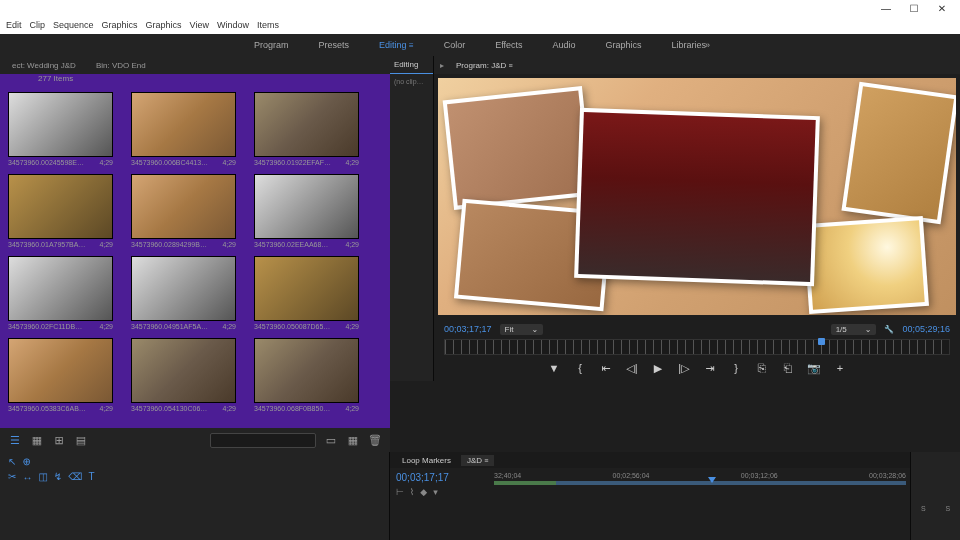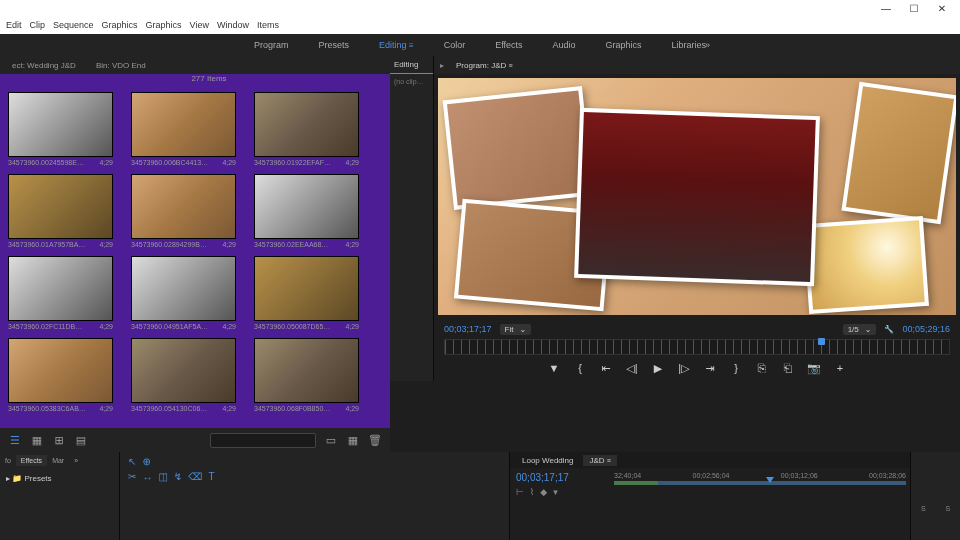--- a/index.html
+++ b/index.html
@@ -11,21 +11,21 @@
 .workspace-tabs{height:22px;background:#232323;display:flex;align-items:center;justify-content:center;gap:30px;font-size:9px;color:#aaa;}
 .workspace-tabs .ws{cursor:pointer;}
 .workspace-tabs .active{color:#4a90e2;}
 .workspace-tabs .more{position:absolute;right:250px;}
 .main{display:flex;height:396px;}
 .left{width:390px;background:#4c1d95;display:flex;flex-direction:column;}
 .ltabs{height:18px;background:#232323;display:flex;align-items:center;gap:4px;padding:0 4px;font-size:8px;}
 .ltabs .tab{padding:2px 8px;color:#999;}
 .ltabs .tab.active{background:#2d2d2d;color:#ccc;border-bottom:1px solid #4a90e2;}
 .breadcrumb{height:16px;padding:2px 8px;font-size:8px;color:#888;}
-.itemcount{height:14px;text-align:center;padding:0 10px;font-size:8px;color:#999;margin-left:28px;}
+.itemcount{height:14px;text-align:left;padding:0 10px;font-size:8px;color:#999;margin-left:28px;}
 .thumbs{flex:1;overflow:hidden;padding:4px 8px;}
 .trow{display:flex;gap:18px;margin-bottom:6px;}
 .titem{width:105px;}
 .thumb{width:105px;height:65px;background:linear-gradient(135deg,#8b7355 0%,#6b5435 50%,#4a3a25 100%);border:1px solid #000;position:relative;}
 .thumb.bw{background:linear-gradient(135deg,#ddd 0%,#999 50%,#555 100%);}
 .thumb.warm{background:linear-gradient(135deg,#d4a574 0%,#a67844 50%,#7a5834 100%);}
 .thumb.temple{background:linear-gradient(135deg,#b8914a 0%,#8a6d37 50%,#5c4825 100%);}
 .thumb.crowd{background:linear-gradient(135deg,#9a8a6a 0%,#6a5a4a 50%,#4a3a2a 100%);}
 .tmeta{display:flex;justify-content:space-between;font-size:7px;color:#999;padding:2px 0;}
 .tname{overflow:hidden;text-overflow:ellipsis;white-space:nowrap;max-width:78px;}
@@ -50,21 +50,21 @@
 .p2{width:140px;height:110px;left:10px;top:15px;transform:rotate(-6deg);}
 .p2 .inner{background:linear-gradient(135deg,#c09070 0%,#a07050 100%);}
 .p3{width:100px;height:130px;right:6px;top:10px;transform:rotate(8deg);}
 .p3 .inner{background:linear-gradient(135deg,#d0a060 0%,#b08040 100%);}
 .p4{width:150px;height:100px;left:20px;bottom:10px;transform:rotate(5deg);}
 .p4 .inner{background:linear-gradient(135deg,#b88860 0%,#986840 100%);}
 .p5{width:120px;height:90px;right:30px;bottom:5px;transform:rotate(-4deg);}
 .p5 .inner{background:radial-gradient(circle at 70% 30%,#fff8e0 0%,#f0d080 40%,#d0a050 100%);}
 .pcontrols{height:20px;display:flex;align-items:center;padding:0 10px;gap:8px;font-size:8px;}
 .tc{color:#4a90e2;font-size:9px;}
-.fitbox{display:flex;align-items:center;gap:6px;background:#333;padding:1px 5px;border-radius:2px;}
+.fitbox{display:flex;align-items:center;gap:18px;background:#333;padding:1px 5px;border-radius:2px;}
 .pcontrols .sp{flex:1;}
 .ruler{height:16px;background:#1a1a1a;margin:0 10px;border:1px solid #333;position:relative;}
 .ruler::before{content:"";position:absolute;left:0;right:0;top:0;height:100%;background:repeating-linear-gradient(90deg,#555 0,#555 1px,transparent 1px,transparent 8px);}
 .playhead{position:absolute;left:74%;top:-2px;width:7px;height:7px;background:#4a90e2;border-radius:1px;}
 .transport{height:26px;display:flex;align-items:center;justify-content:center;gap:10px;font-size:11px;color:#ccc;}
 .transport .btn{width:16px;text-align:center;cursor:pointer;}
 .bottombar{height:88px;display:flex;background:#1e1e1e;}
 .bleft{width:120px;background:#232323;border-right:1px solid #0a0a0a;}
 .bltabs{display:flex;font-size:7px;height:16px;align-items:center;}
 .bltabs .bt{padding:2px 5px;color:#999;}
@@ -294,50 +294,37 @@
           <span class="btn">⎗</span>
           <span class="btn">📷</span>
           <span class="btn">+</span>
         </div>
       </div>
     </div>
   </div>
 </div>
 
 <div class="bottombar">
-  <div class="bleft">
-    <div class="bltabs">
-      <span class="bt">fo</span>
-      <span class="bt active">Effects</span>
-      <span class="bt">Mar</span>
-      <span class="bt">»</span>
-    </div>
-    <div style="padding:6px;font-size:8px;color:#ccc;">
-      <span>▸</span>
-      <span style="color:#d4a034;">📁</span>
-      <span>Presets</span>
-    </div>
-  </div>
   <div class="bmid">
     <div class="srow">
       <span class="ico">↖</span>
       <span class="ico">⊕</span>
     </div>
     <div class="srow">
       <span class="ico">✂</span>
       <span class="ico">↔</span>
       <span class="ico">◫</span>
       <span class="ico">↯</span>
       <span class="ico">⌫</span>
       <span class="ico">T</span>
     </div>
   </div>
   <div class="bseq">
     <div class="bstabs">
-      <span class="st">Loop Wedding</span>
+      <span class="st">Loop Markers</span>
       <span class="st active"><span>J&amp;D</span> <span style="font-size:7px;">≡</span></span>
     </div>
     <div class="bscontent">
       <div class="bshdr">
         <div class="tc" style="font-size:10px;">00;03;17;17</div>
         <div class="tlicons">
           <span>⊢</span>
           <span>⌇</span>
           <span>◆</span>
           <span>▾</span>

